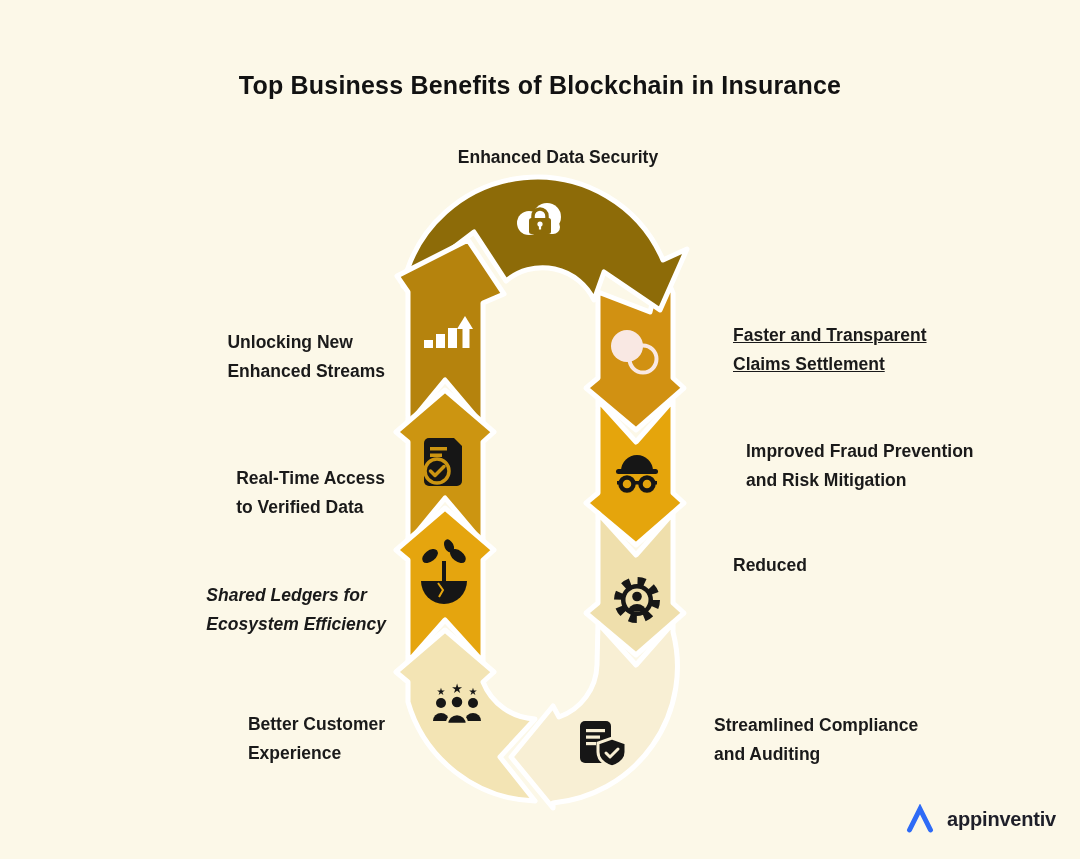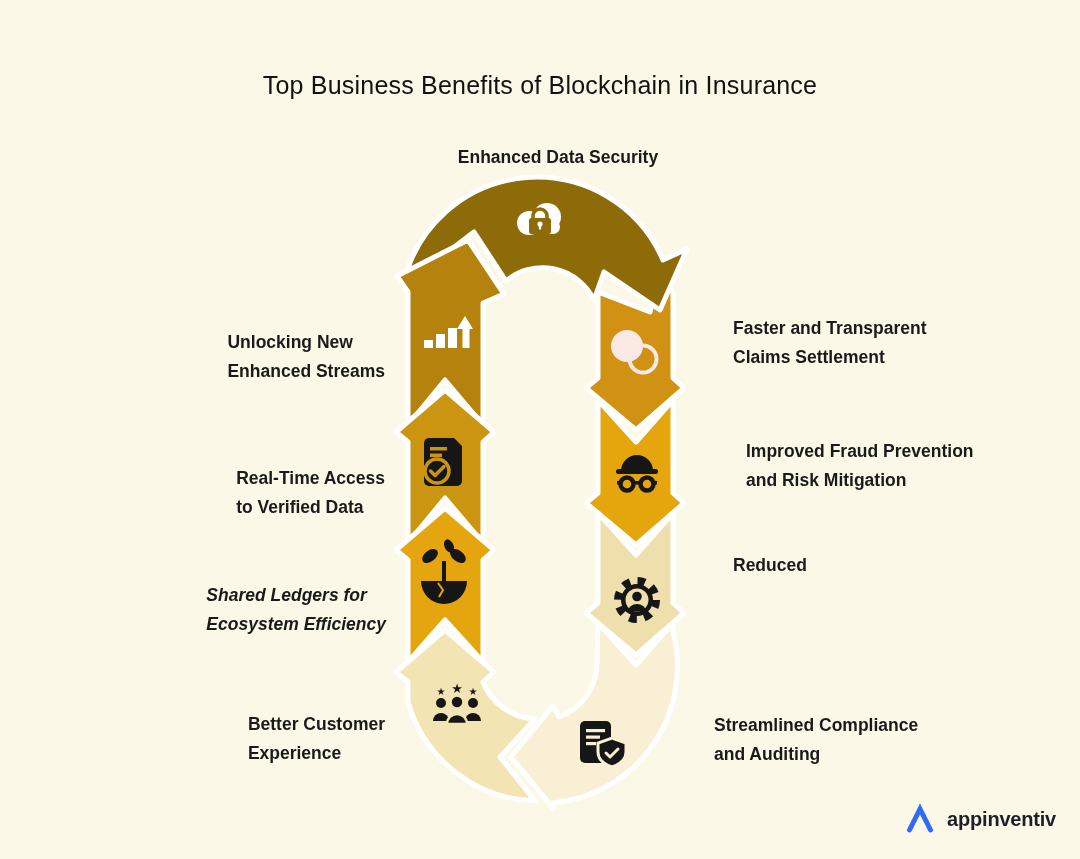--- a/index.html
+++ b/index.html
@@ -1,31 +1,31 @@
 <!DOCTYPE html>
 <html><head>
 <meta charset="utf-8">
 <style>
   html,body{margin:0;padding:0;}
   body{font-family:"Liberation Sans","DejaVu Sans",sans-serif;background:#FCF8E8;}
   .stage{position:relative;width:1080px;height:859px;background:#FCF8E8;overflow:hidden;}
   .title{position:absolute;left:0;right:0;top:54px;text-align:center;
-         font-size:25px;font-weight:400;color:#121212;letter-spacing:.2px;}
+         font-size:25px;font-weight:700;color:#121212;letter-spacing:.2px;}
   .diagram-svg{position:absolute;left:0;top:0;width:1080px;height:859px;}
   .lbl{position:absolute;font-size:17.5px;font-weight:700;color:#1A1A1A;
        line-height:29px;white-space:nowrap;margin-left:36px;}
   .lbl.right-align{text-align:left;}
   .lbl.left-align{text-align:left;}
   .lbl.center-align{text-align:center;}
   .lbl-enhanced{left:0;right:0;top:143px;}
   .lbl-unlocking{right:695px;top:328px;}
   .lbl-realtime{right:695px;top:464px;}
   .lbl-shared{right:694px;top:581px;font-style:italic;}
   .lbl-customer{right:695px;top:710px;}
-  .lbl-faster{left:697px;top:314px;}
+  .lbl-faster{left:697px;top:321px;text-decoration:underline;}
   .lbl-fraud{left:710px;top:437px;}
   .lbl-admin{left:697px;top:551px;}
   .lbl-streamlined{left:678px;top:711px;}
   .brand{position:absolute;right:24px;top:804px;display:flex;align-items:center;gap:12px;text-align:center;}
   .brand-name{font-size:20px;font-weight:600;color:#1E1F29;letter-spacing:-0.2px;}
 </style>
 </head>
 <body>
 
 <div class="stage">

